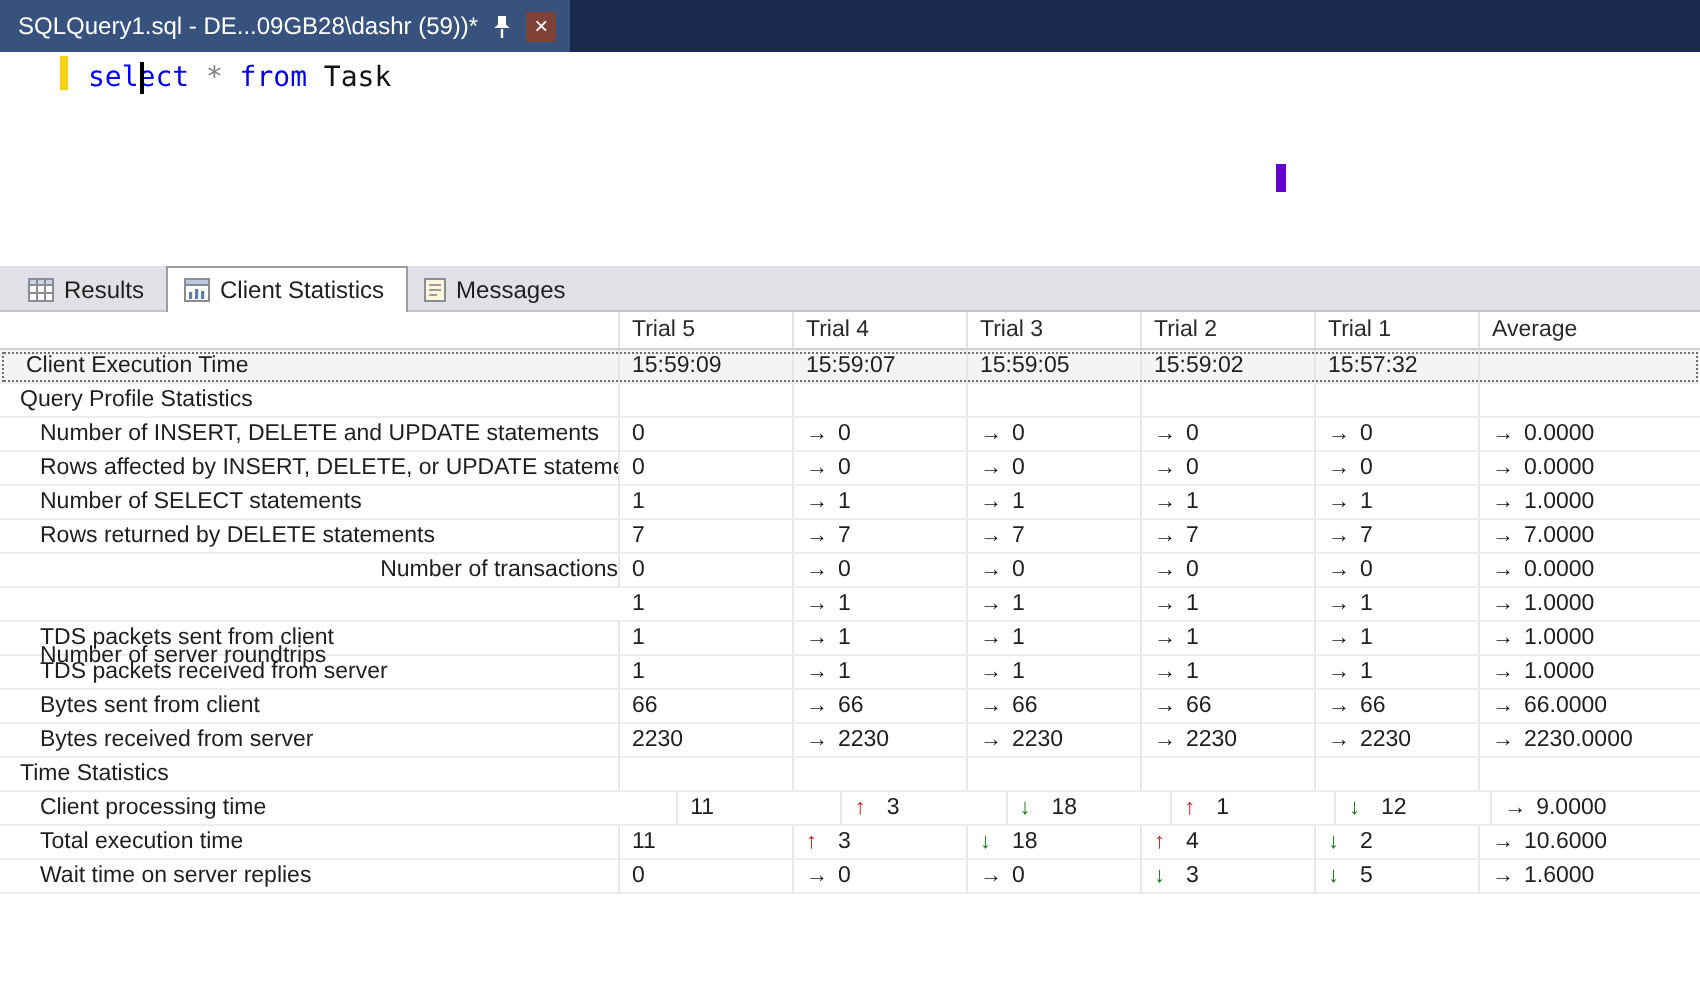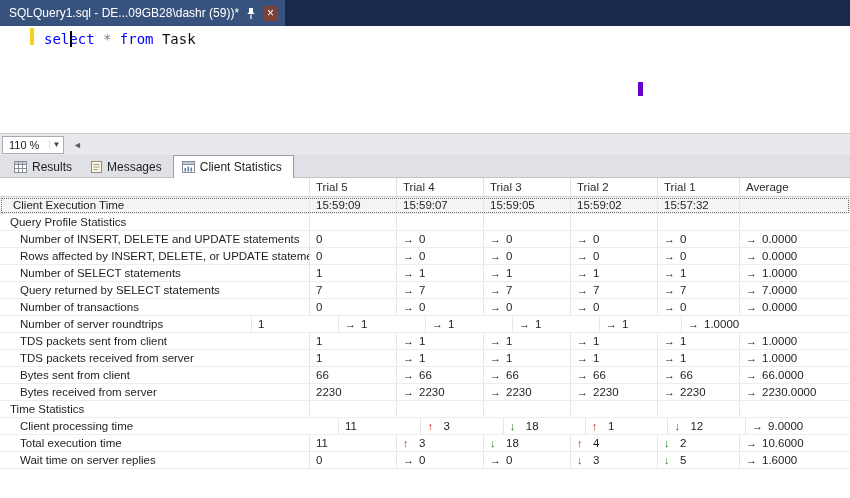--- a/index.html
+++ b/index.html
@@ -79,64 +79,57 @@
     </div>
   </div>
 
   <div class="editor">
     <div class="change-bar"></div>
     <div class="code-line"><span class="tok kw">select</span><span class="tok op">*</span><span class="tok kw">from</span><span class="tok id">Task</span></div>
     <div class="caret"></div>
     <div class="stray-caret"></div>
   </div>
 
-  <div class="editor-bottom">
-    <div class="zoom-combo">
-      <span>110 %</span>
-      <span class="combo-arrow">▼</span>
-    </div>
-    <div class="hscroll-left">◄</div>
-  </div>
 
   <div class="result-tabs">
     <div class="rtab">
       <span>
         <svg width="13" height="12" viewBox="0 0 13 12">
           <rect x="0.5" y="0.5" width="12" height="11" fill="#ffffff" stroke="#8a8d94"></rect>
           <rect x="0.5" y="0.5" width="12" height="3" fill="#c8d4e4" stroke="#8a8d94"></rect>
           <line x1="4.5" y1="0.5" x2="4.5" y2="11.5" stroke="#8a8d94"></line>
           <line x1="8.5" y1="0.5" x2="8.5" y2="11.5" stroke="#8a8d94"></line>
           <line x1="0.5" y1="7.5" x2="12.5" y2="7.5" stroke="#8a8d94"></line>
         </svg>
       </span>
       <span>Results</span>
     </div>
-    <div class="rtab">
-      <span>
-        <svg width="11" height="12" viewBox="0 0 11 12">
-          <rect x="0.5" y="0.5" width="10" height="11" fill="#fdf6d8" stroke="#8a8d94"></rect>
-          <line x1="2.5" y1="3.5" x2="8.5" y2="3.5" stroke="#9a9da3"></line>
-          <line x1="2.5" y1="6" x2="8.5" y2="6" stroke="#9a9da3"></line>
-          <line x1="2.5" y1="8.5" x2="6.5" y2="8.5" stroke="#9a9da3"></line>
-        </svg>
-      </span>
-      <span>Messages</span>
-    </div>
     <div class="rtab active">
       <span>
         <svg width="13" height="12" viewBox="0 0 13 12">
           <rect x="0.5" y="0.5" width="12" height="11" fill="#ffffff" stroke="#8a8d94"></rect>
           <rect x="0.5" y="0.5" width="12" height="3" fill="#b9c9df" stroke="#8a8d94"></rect>
           <rect x="2.5" y="7" width="1.6" height="3.5" fill="#5c7fae"></rect>
           <rect x="5.5" y="5.5" width="1.6" height="5" fill="#5c7fae"></rect>
           <rect x="8.5" y="6.5" width="1.6" height="4" fill="#5c7fae"></rect>
         </svg>
       </span>
       <span>Client Statistics</span>
     </div>
+    <div class="rtab">
+      <span>
+        <svg width="11" height="12" viewBox="0 0 11 12">
+          <rect x="0.5" y="0.5" width="10" height="11" fill="#fdf6d8" stroke="#8a8d94"></rect>
+          <line x1="2.5" y1="3.5" x2="8.5" y2="3.5" stroke="#9a9da3"></line>
+          <line x1="2.5" y1="6" x2="8.5" y2="6" stroke="#9a9da3"></line>
+          <line x1="2.5" y1="8.5" x2="6.5" y2="8.5" stroke="#9a9da3"></line>
+        </svg>
+      </span>
+      <span>Messages</span>
+    </div>
   </div>
 
   <div class="grid">
     <div class="grid-header">
         <div class="hcell" style="width: 310px;"></div>
         <div class="hcell" style="width: 87px;">Trial 5</div>
         <div class="hcell" style="width: 87px;">Trial 4</div>
         <div class="hcell" style="width: 87px;">Trial 3</div>
         <div class="hcell" style="width: 87px;">Trial 2</div>
         <div class="hcell" style="width: 82px;">Trial 1</div>
@@ -254,21 +247,21 @@
             <span class="arrow right" style="color: rgb(17, 17, 17);">→</span>
             <span>1</span>
           </div>
           <div class="gcell val" style="width: 110px; border-right: none;">
             <span class="arrow right" style="color: rgb(17, 17, 17);">→</span>
             <span>1.0000</span>
           </div>
         </div>
         <div class="grow stat">
           <div class="gcell label" style="width: 310px;">
-            <span>Query returned by SELECT statements</span>
+            <span>Rows returned by DELETE statements</span>
           </div>
           <div class="gcell val" style="width: 87px;">
             <span>7</span>
           </div>
           <div class="gcell val" style="width: 87px;">
             <span class="arrow right" style="color: rgb(17, 17, 17);">→</span>
             <span>7</span>
           </div>
           <div class="gcell val" style="width: 87px;">
             <span class="arrow right" style="color: rgb(17, 17, 17);">→</span>
@@ -281,21 +274,21 @@
           <div class="gcell val" style="width: 82px;">
             <span class="arrow right" style="color: rgb(17, 17, 17);">→</span>
             <span>7</span>
           </div>
           <div class="gcell val" style="width: 110px; border-right: none;">
             <span class="arrow right" style="color: rgb(17, 17, 17);">→</span>
             <span>7.0000</span>
           </div>
         </div>
         <div class="grow stat">
-          <div class="gcell label" style="width: 310px;">
+          <div class="gcell label" style="width: 310px; justify-content: flex-end;">
             <span>Number of transactions</span>
           </div>
           <div class="gcell val" style="width: 87px;">
             <span>0</span>
           </div>
           <div class="gcell val" style="width: 87px;">
             <span class="arrow right" style="color: rgb(17, 17, 17);">→</span>
             <span>0</span>
           </div>
           <div class="gcell val" style="width: 87px;">
@@ -309,21 +302,21 @@
           <div class="gcell val" style="width: 82px;">
             <span class="arrow right" style="color: rgb(17, 17, 17);">→</span>
             <span>0</span>
           </div>
           <div class="gcell val" style="width: 110px; border-right: none;">
             <span class="arrow right" style="color: rgb(17, 17, 17);">→</span>
             <span>0.0000</span>
           </div>
         </div>
         <div class="grow stat">
-          <div class="gcell label" style="width: 252px;">
+          <div class="gcell label" style="width: 310px; margin-top: 26px;">
             <span>Number of server roundtrips</span>
           </div>
           <div class="gcell val" style="width: 87px;">
             <span>1</span>
           </div>
           <div class="gcell val" style="width: 87px;">
             <span class="arrow right" style="color: rgb(17, 17, 17);">→</span>
             <span>1</span>
           </div>
           <div class="gcell val" style="width: 87px;">

